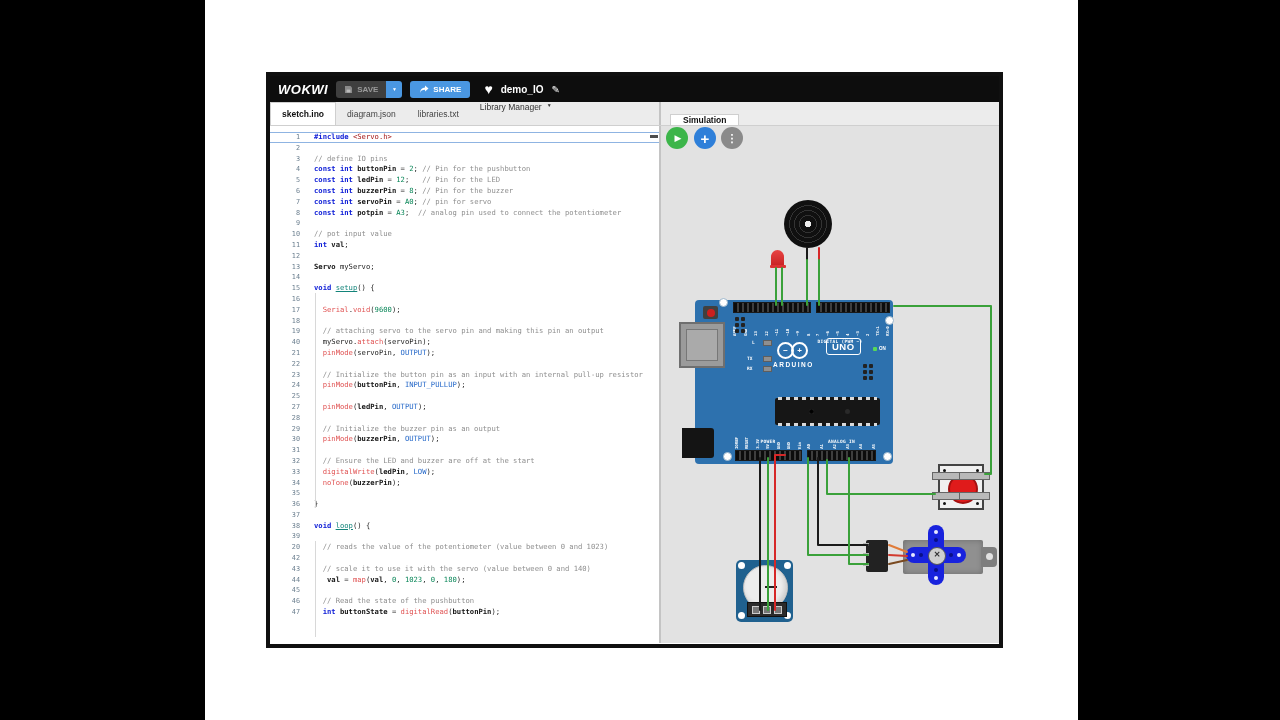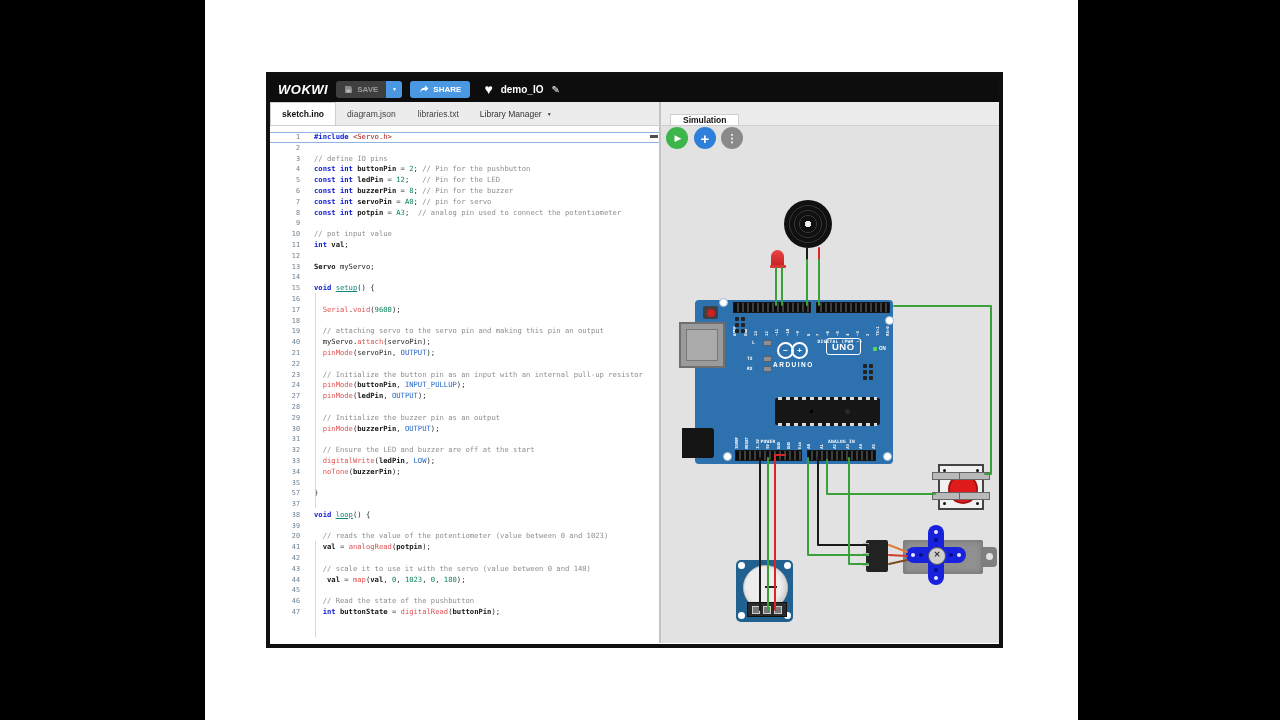--- a/index.html
+++ b/index.html
@@ -20,21 +20,21 @@
   .share-btn{background:#4a97e2;color:#fff;font-size:8px;font-weight:bold;display:flex;align-items:center;gap:4px;padding:0 9px;height:17px;border-radius:3px;}
   .heart{color:#fff;font-size:14px;margin-left:6px;}
   .proj{color:#fff;font-size:10px;font-weight:bold;}
   .pencil{color:#fff;font-size:10px;transform:rotate(0deg);}
 
   
   .tabbar{height:24px;background:#ececec;border-bottom:1px solid #cfcfcf;display:flex;box-sizing:border-box;}
   .tabbar-left{width:391px;display:flex;align-items:stretch;border-right:2px solid #c4c4c4;box-sizing:border-box;}
   .tab{display:flex;align-items:center;padding:0 11px;font-size:8.5px;color:#444;}
   .tab.active{background:#fff;color:#111;font-weight:bold;border:1px solid #cfcfcf;border-bottom:none;}
-  .libman{display:flex;align-items:center;gap:5px;padding:0 10px;font-size:8.5px;color:#333;}
+  .libman{display:flex;align-items:flex-start;gap:5px;padding:0 10px;font-size:8.5px;color:#333;}
   .caret-dn{font-size:5px;color:#333;}
   .tabbar-right{flex:1;display:flex;align-items:flex-end;}
   .sim-tab{margin-left:9px;background:#fff;display:flex;align-items:center;padding:0 12px;font-size:8.5px;font-weight:bold;color:#111;border:1px solid #cfcfcf;border-bottom:none;}
 
   
   .bodyrow{display:flex;height:517px;}
   .editor{width:391px;background:#fff;border-right:2px solid #c4c4c4;box-sizing:border-box;position:relative;overflow:hidden;padding-top:6px;}
   .line{display:flex;height:10.8px;line-height:10.8px;font-family:"DejaVu Sans Mono",monospace;font-size:7.2px;white-space:pre;}
   .line.hl{box-shadow:inset 0 1px #8fb4e2, inset 0 -1px #8fb4e2;}
   .ln{width:30px;text-align:right;color:#6b7f8f;font-size:6.8px;flex:none;}
@@ -208,35 +208,35 @@
         <div class="line"><span class="ln">15</span><span class="codetxt"><span class="kw">void</span><span> </span><span class="fnd">setup</span><span>() {</span></span></div>
         <div class="line"><span class="ln">16</span><span class="codetxt"></span></div>
         <div class="line"><span class="ln">17</span><span class="codetxt"><span>  </span><span class="fn">Serial</span><span>.</span><span class="fn">void</span><span>(</span><span class="num">9600</span><span>);</span></span></div>
         <div class="line"><span class="ln">18</span><span class="codetxt"></span></div>
         <div class="line"><span class="ln">19</span><span class="codetxt"><span>  </span><span class="cm">// attaching servo to the servo pin and making this pin an output</span></span></div>
         <div class="line"><span class="ln">40</span><span class="codetxt"><span>  myServo.</span><span class="fn">attach</span><span>(servoPin);</span></span></div>
         <div class="line"><span class="ln">21</span><span class="codetxt"><span>  </span><span class="fn">pinMode</span><span>(servoPin, </span><span class="cn">OUTPUT</span><span>);</span></span></div>
         <div class="line"><span class="ln">22</span><span class="codetxt"></span></div>
         <div class="line"><span class="ln">23</span><span class="codetxt"><span>  </span><span class="cm">// Initialize the button pin as an input with an internal pull-up resistor</span></span></div>
         <div class="line"><span class="ln">24</span><span class="codetxt"><span>  </span><span class="fn">pinMode</span><span>(</span><span class="id">buttonPin</span><span>, </span><span class="cn">INPUT_PULLUP</span><span>);</span></span></div>
+        <div class="line"><span class="ln">25</span><span class="codetxt"></span></div>
         <div class="line"><span class="ln">27</span><span class="codetxt"><span>  </span><span class="fn">pinMode</span><span>(</span><span class="id">ledPin</span><span>, </span><span class="cn">OUTPUT</span><span>);</span></span></div>
         <div class="line"><span class="ln">28</span><span class="codetxt"></span></div>
         <div class="line"><span class="ln">29</span><span class="codetxt"><span>  </span><span class="cm">// Initialize the buzzer pin as an output</span></span></div>
         <div class="line"><span class="ln">30</span><span class="codetxt"><span>  </span><span class="fn">pinMode</span><span>(</span><span class="id">buzzerPin</span><span>, </span><span class="cn">OUTPUT</span><span>);</span></span></div>
         <div class="line"><span class="ln">31</span><span class="codetxt"></span></div>
         <div class="line"><span class="ln">32</span><span class="codetxt"><span>  </span><span class="cm">// Ensure the LED and buzzer are off at the start</span></span></div>
         <div class="line"><span class="ln">33</span><span class="codetxt"><span>  </span><span class="fn">digitalWrite</span><span>(</span><span class="id">ledPin</span><span>, </span><span class="cn">LOW</span><span>);</span></span></div>
         <div class="line"><span class="ln">34</span><span class="codetxt"><span>  </span><span class="fn">noTone</span><span>(</span><span class="id">buzzerPin</span><span>);</span></span></div>
         <div class="line"><span class="ln">35</span><span class="codetxt"></span></div>
-        <div class="line"><span class="ln">57</span><span class="codetxt"><span>}</span></span></div>
+        <div class="line"><span class="ln">36</span><span class="codetxt"><span>}</span></span></div>
         <div class="line"><span class="ln">37</span><span class="codetxt"></span></div>
         <div class="line"><span class="ln">38</span><span class="codetxt"><span class="kw">void</span><span> </span><span class="fnd">loop</span><span>() {</span></span></div>
         <div class="line"><span class="ln">39</span><span class="codetxt"></span></div>
         <div class="line"><span class="ln">20</span><span class="codetxt"><span>  </span><span class="cm">// reads the value of the potentiometer (value between 0 and 1023)</span></span></div>
-        <div class="line"><span class="ln">41</span><span class="codetxt"><span>  </span><span class="id">val</span><span> = </span><span class="fn">analogRead</span><span>(</span><span class="id">potpin</span><span>);</span></span></div>
         <div class="line"><span class="ln">42</span><span class="codetxt"></span></div>
         <div class="line"><span class="ln">43</span><span class="codetxt"><span>  </span><span class="cm">// scale it to use it with the servo (value between 0 and 140)</span></span></div>
         <div class="line"><span class="ln">44</span><span class="codetxt"><span>   </span><span class="id">val</span><span> = </span><span class="fn">map</span><span>(</span><span class="id">val</span><span>, </span><span class="num">0</span><span>, </span><span class="num">1023</span><span>, </span><span class="num">0</span><span>, </span><span class="num">180</span><span>);</span></span></div>
         <div class="line"><span class="ln">45</span><span class="codetxt"></span></div>
         <div class="line"><span class="ln">46</span><span class="codetxt"><span>  </span><span class="cm">// Read the state of the pushbutton</span></span></div>
         <div class="line"><span class="ln">47</span><span class="codetxt"><span>  </span><span class="kw">int</span><span> </span><span class="id">buttonState</span><span> = </span><span class="fn">digitalRead</span><span>(</span><span class="id">buttonPin</span><span>);</span></span></div>
       </div>
 
     <div class="canvas">
 

